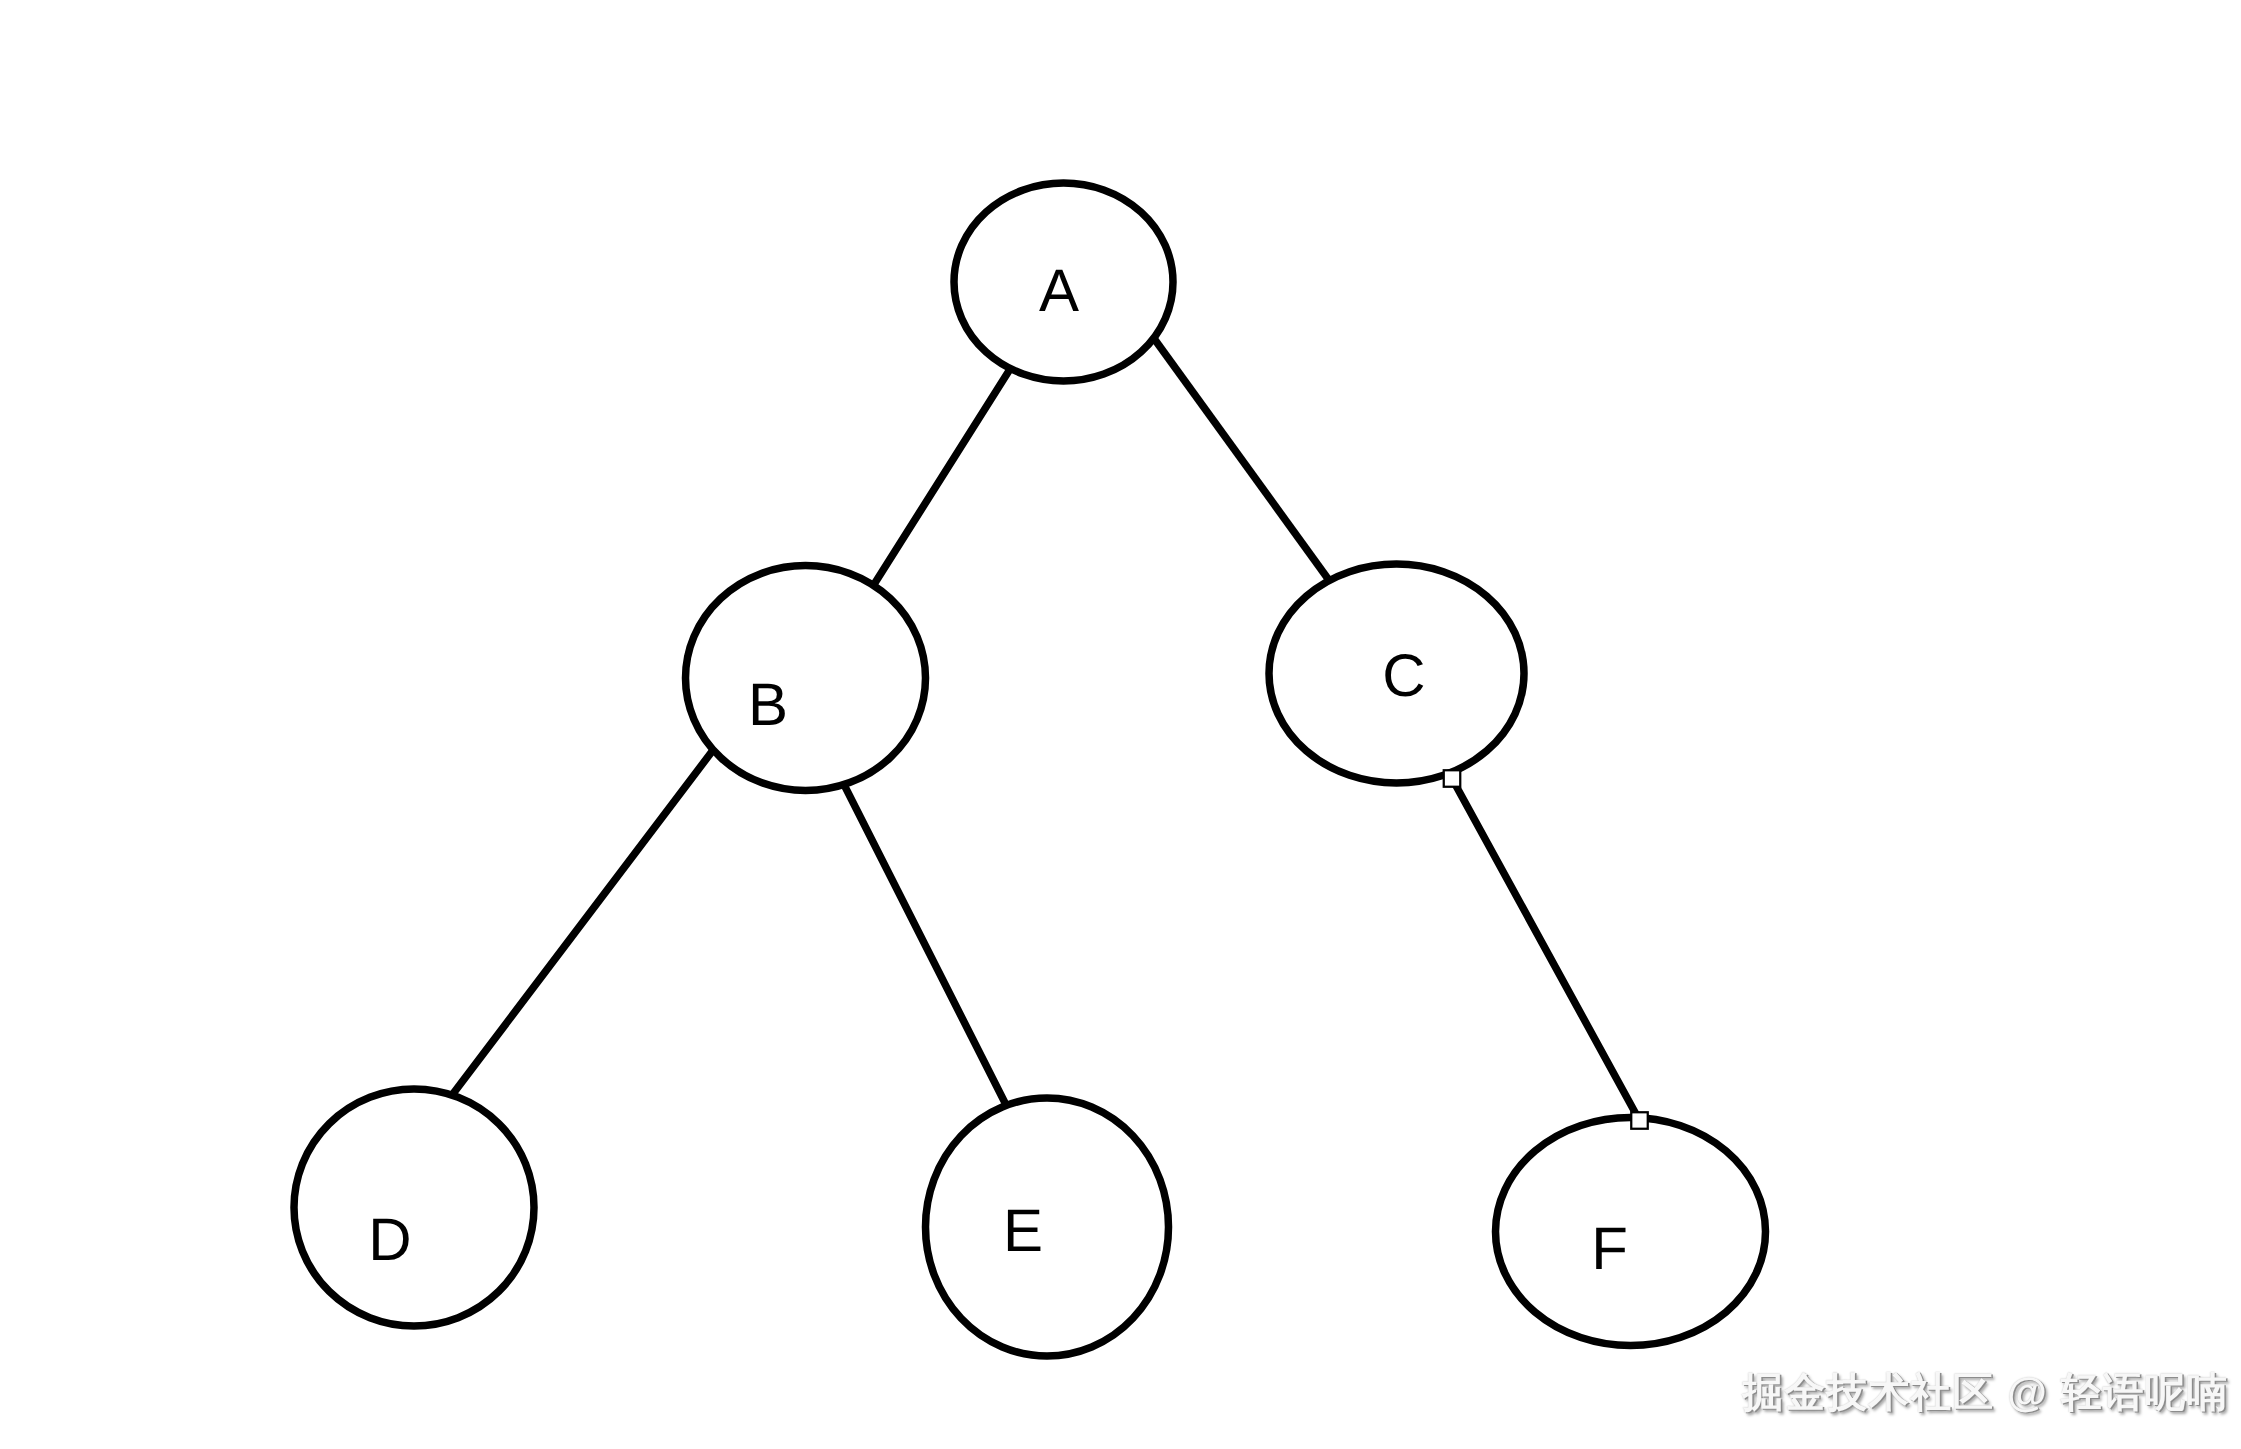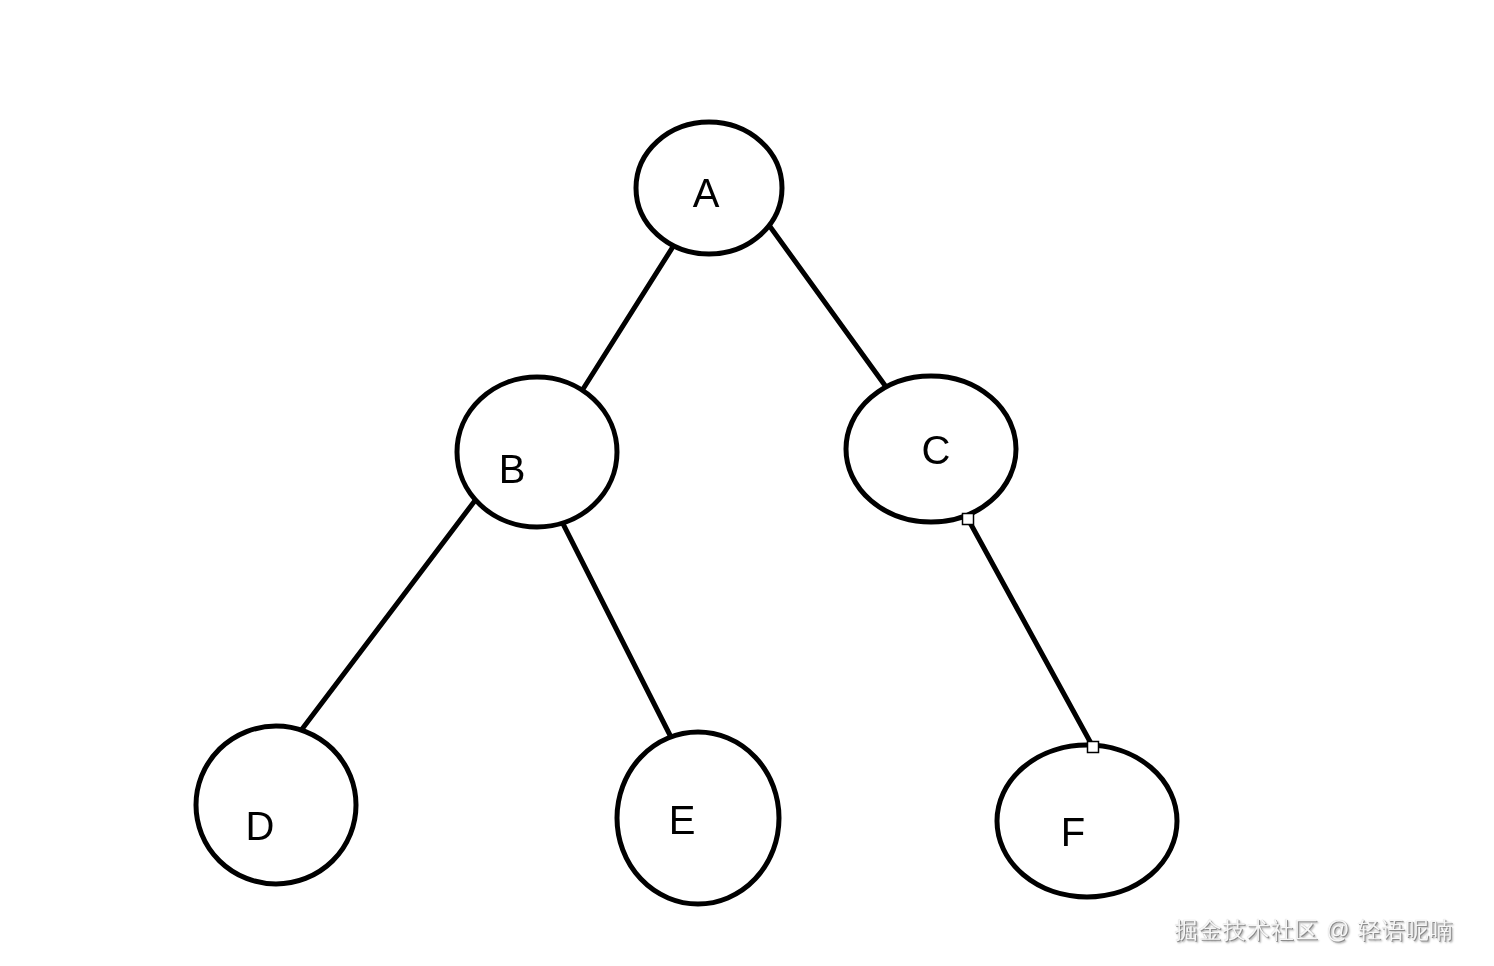--- a/index.html
+++ b/index.html
@@ -41,25 +41,25 @@
     fill: #000000;
     text-anchor: middle;
   }
   .handle {
     fill: #ffffff;
     stroke: #000000;
     stroke-width: 1.5;
   }
   .watermark {
     position: absolute;
-    right: 40px;
+    right: 8px;
     bottom: 20px;
     font-family: "Liberation Sans", sans-serif;
-    font-size: 23px;
-    font-weight: 400;
+    font-size: 27px;
+    font-weight: 700;
     letter-spacing: 1px;
     color: #f7f7f7;
     text-shadow:
       1px 1px 0 #8c8c8c,
       2px 2px 2px #a8a8a8,
       0 0 1px #bdbdbd;
     user-select: none;
     white-space: nowrap;
   }
 </style>

